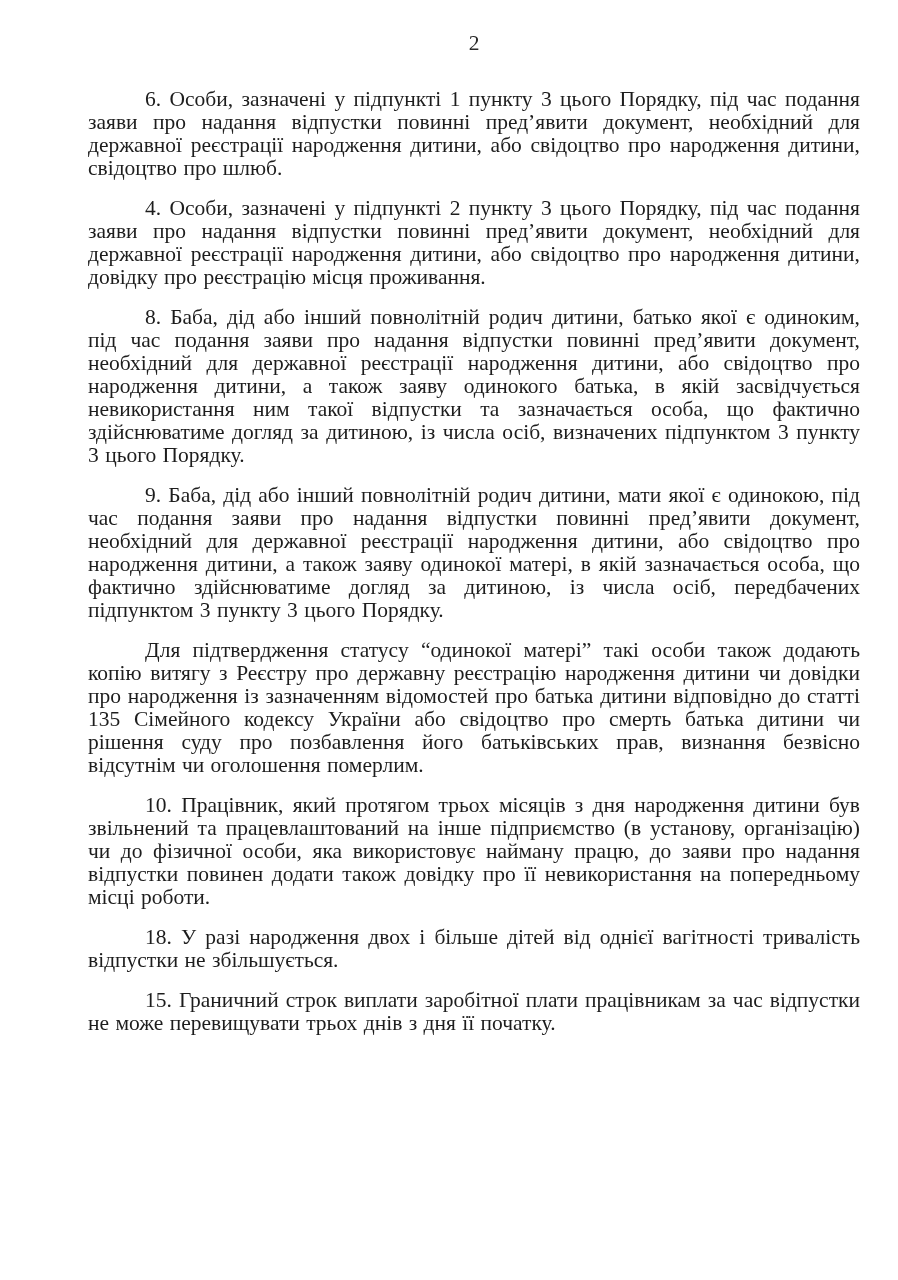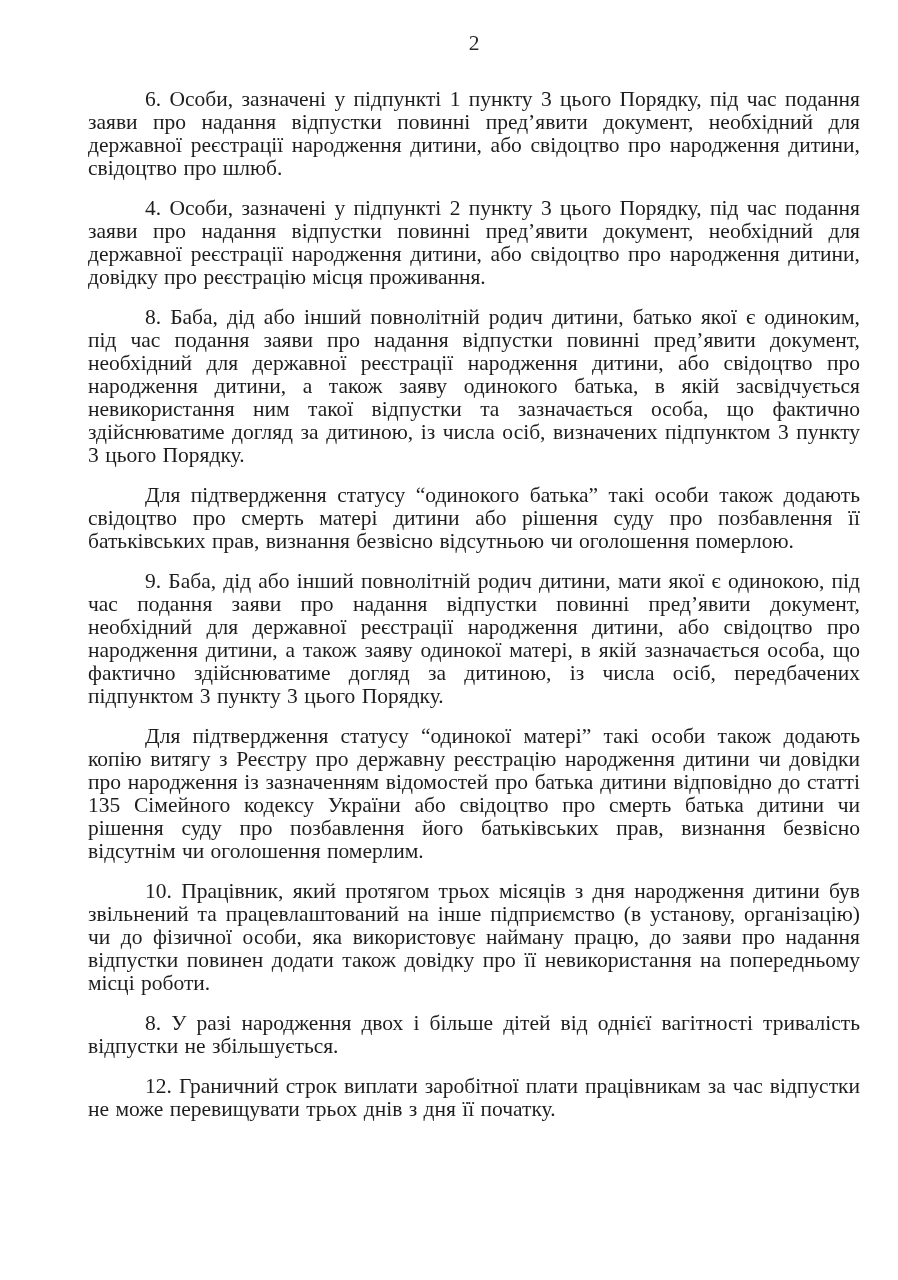--- a/index.html
+++ b/index.html
@@ -39,20 +39,19 @@
 </head>
 <body>
 
 <div class="page">
   <div class="content">
     <div class="page-number">2</div>
 
     <p class="para">6. Особи, зазначені у підпункті 1 пункту 3 цього Порядку, під час подання заяви про надання відпустки повинні пред’явити документ, необхідний для державної реєстрації народження дитини, або свідоцтво про народження дитини, свідоцтво про шлюб.</p>
     <p class="para">4. Особи, зазначені у підпункті 2 пункту 3 цього Порядку, під час подання заяви про надання відпустки повинні пред’явити документ, необхідний для державної реєстрації народження дитини, або свідоцтво про народження дитини, довідку про реєстрацію місця проживання.</p>
     <p class="para">8. Баба, дід або інший повнолітній родич дитини, батько якої є одиноким, під час подання заяви про надання відпустки повинні пред’явити документ, необхідний для державної реєстрації народження дитини, або свідоцтво про народження дитини, а також заяву одинокого батька, в якій засвідчується невикористання ним такої відпустки та зазначається особа, що фактично здійснюватиме догляд за дитиною, із числа осіб, визначених підпунктом 3 пункту 3 цього Порядку.</p>
-    <p class="para">Для підтвердження статусу “одинокого батька” такі особи також додають свідоцтво про смерть матері дитини або рішення суду про позбавлення її батьківських прав, визнання безвісно відсутньою чи оголошення померлою.</p>
     <p class="para">9. Баба, дід або інший повнолітній родич дитини, мати якої є одинокою, під час подання заяви про надання відпустки повинні пред’явити документ, необхідний для державної реєстрації народження дитини, або свідоцтво про народження дитини, а також заяву одинокої матері, в якій зазначається особа, що фактично здійснюватиме догляд за дитиною, із числа осіб, передбачених підпунктом 3 пункту 3 цього Порядку.</p>
     <p class="para">Для підтвердження статусу “одинокої матері” такі особи також додають копію витягу з Реєстру про державну реєстрацію народження дитини чи довідки про народження із зазначенням відомостей про батька дитини відповідно до статті 135 Сімейного кодексу України або свідоцтво про смерть батька дитини чи рішення суду про позбавлення його батьківських прав, визнання безвісно відсутнім чи оголошення померлим.</p>
     <p class="para">10. Працівник, який протягом трьох місяців з дня народження дитини був звільнений та працевлаштований на інше підприємство (в установу, організацію) чи до фізичної особи, яка використовує найману працю, до заяви про надання відпустки повинен додати також довідку про її невикористання на попередньому місці роботи.</p>
-    <p class="para">8. У разі народження двох і більше дітей від однієї вагітності тривалість відпустки не збільшується.</p>
-    <p class="para">12. Граничний строк виплати заробітної плати працівникам за час відпустки не може перевищувати трьох днів з дня її початку.</p>
+    <p class="para">18. У разі народження двох і більше дітей від однієї вагітності тривалість відпустки не збільшується.</p>
+    <p class="para">15. Граничний строк виплати заробітної плати працівникам за час відпустки не може перевищувати трьох днів з дня її початку.</p>
   </div>
 </div>
 
 </body></html>

